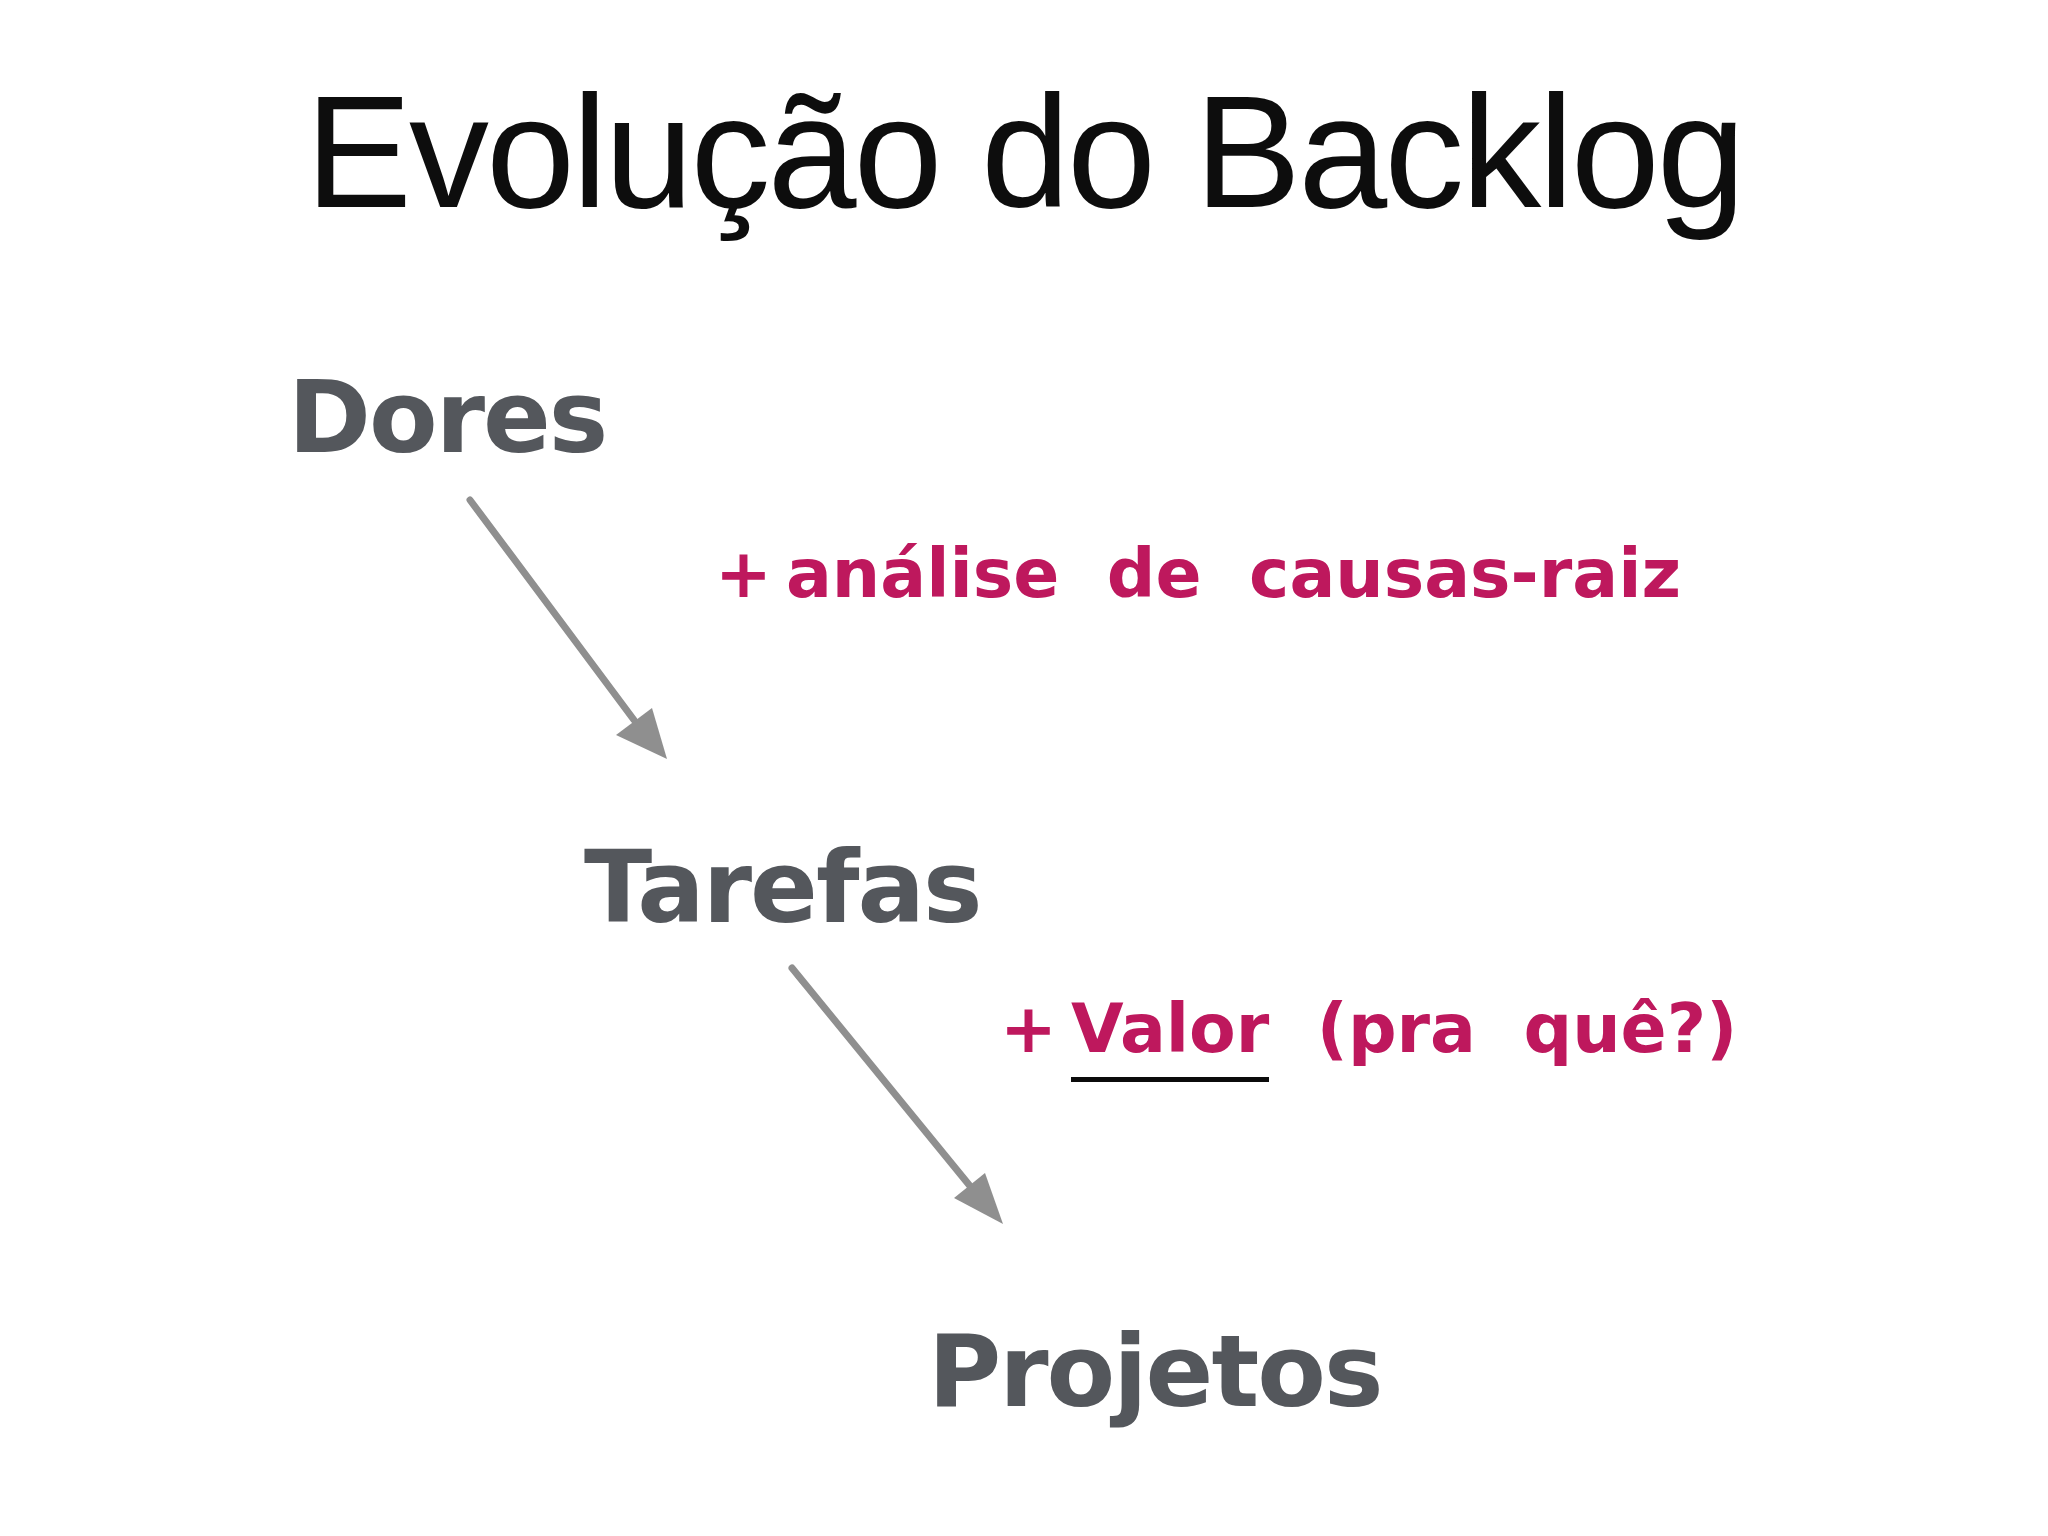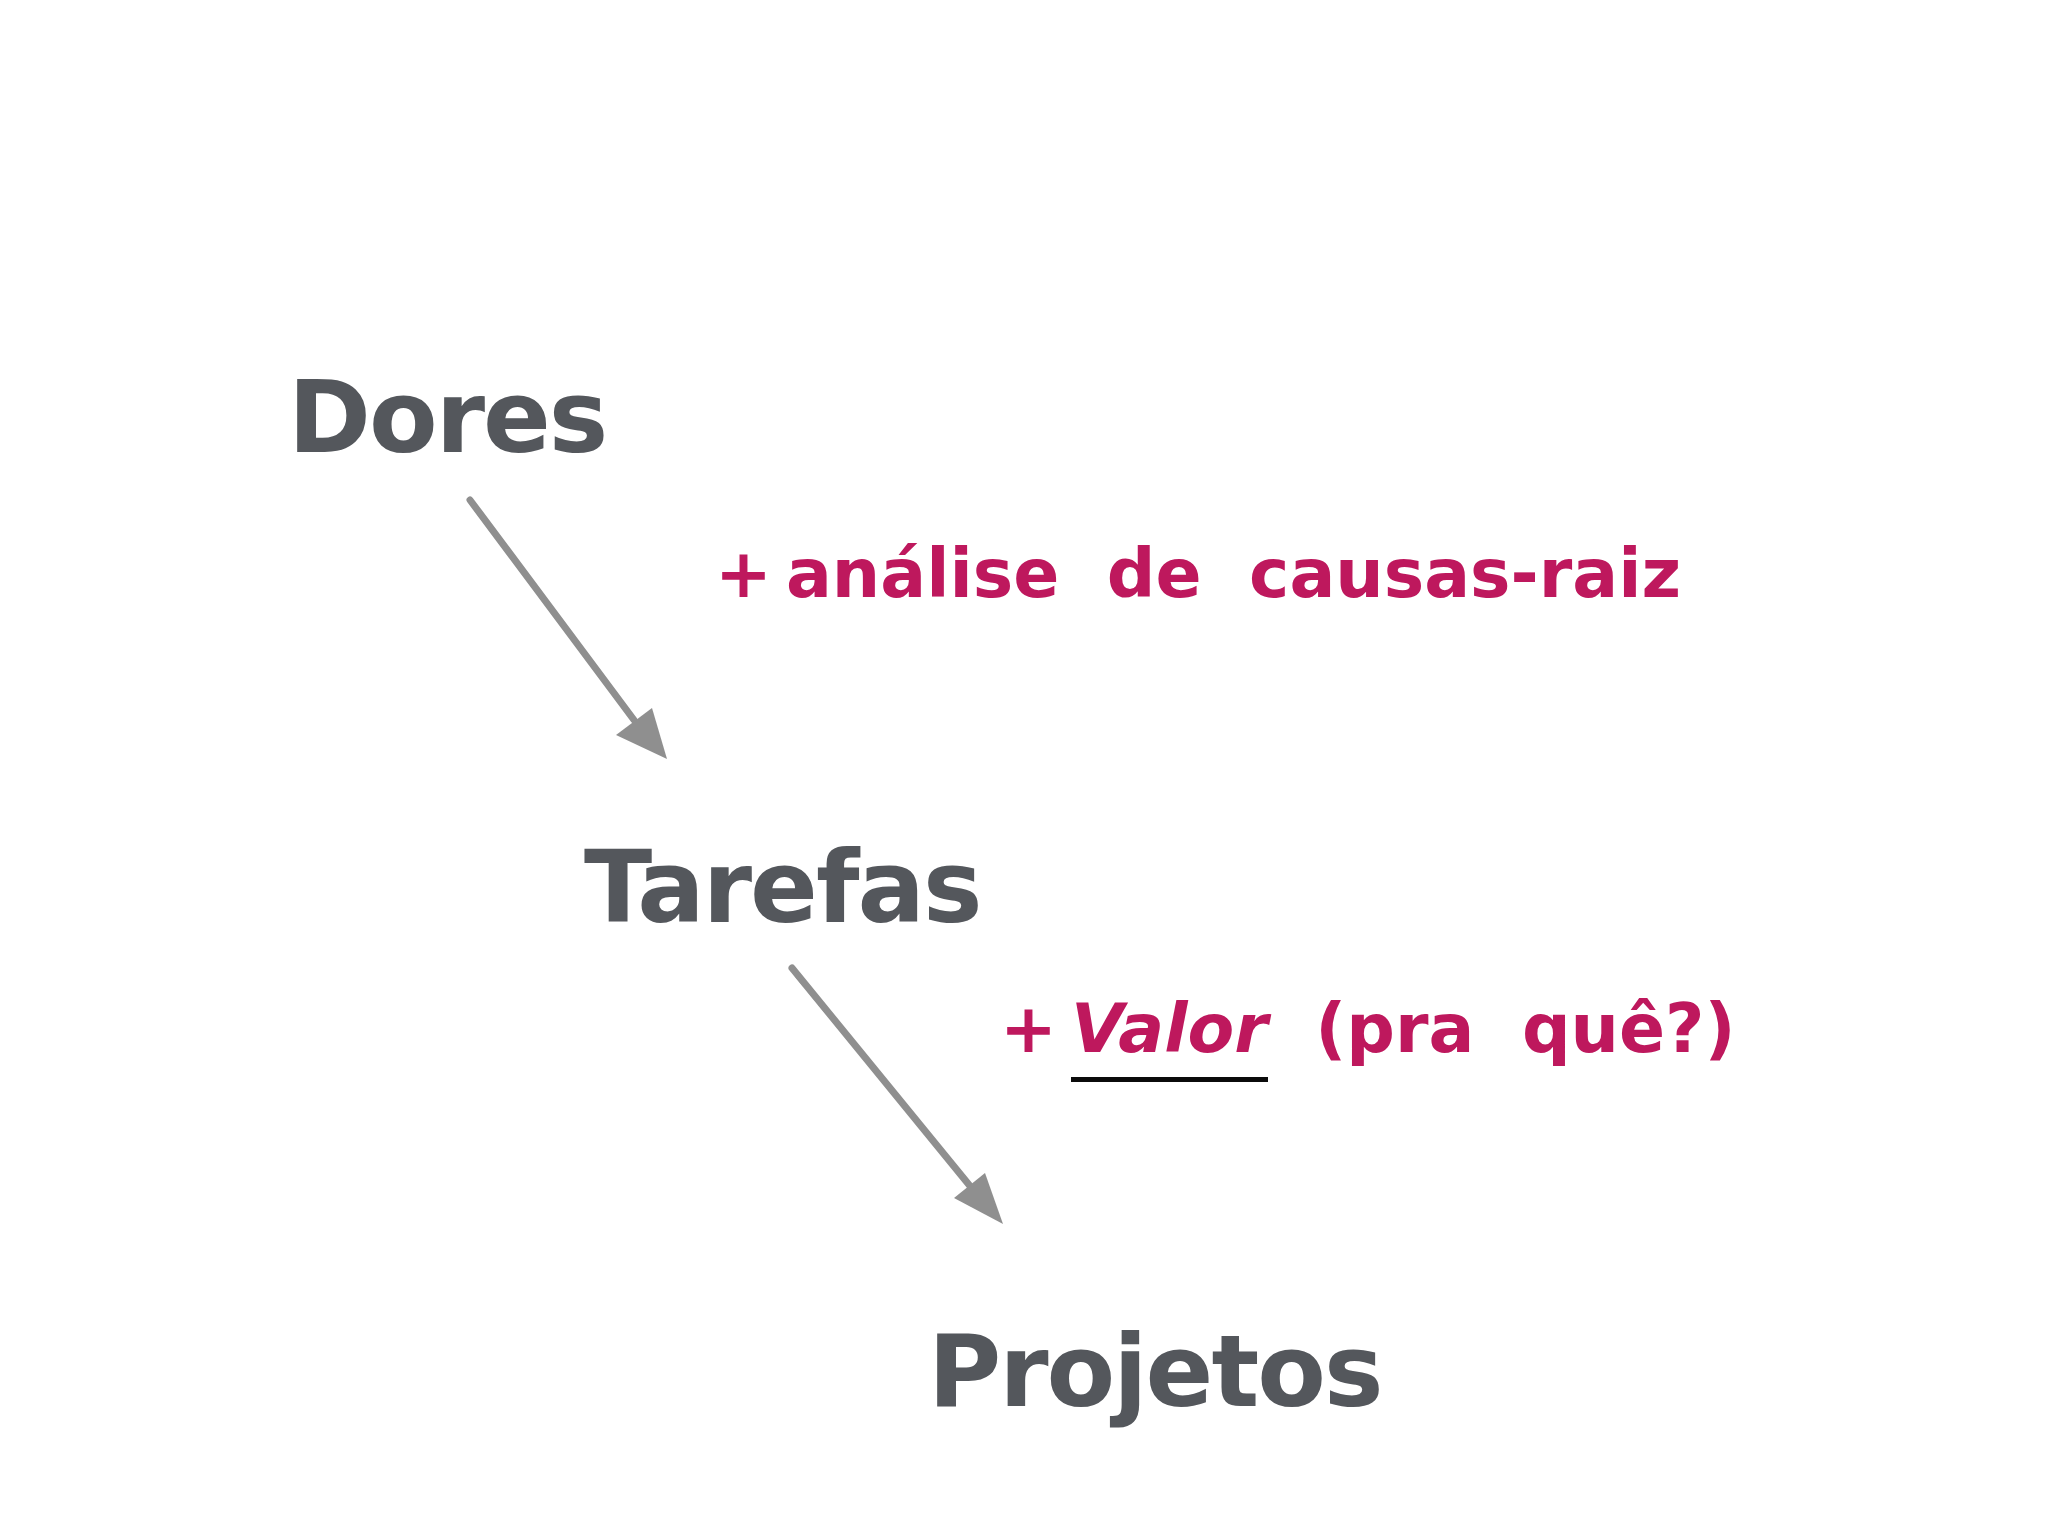--- a/index.html
+++ b/index.html
@@ -56,36 +56,36 @@
     white-space: nowrap;
     word-spacing: 0.35em;
     line-height: 1.3;
   }
   .annotation-1 { left: 715px;  top: 530px; }
   .annotation-2 { left: 1000px; top: 985px; }
   .annotation .plus { margin-right: 14px; }
   .annotation .underlined {
     border-bottom: 5px solid #0b0b0b;
     padding-bottom: 9px;
-    font-style: italic;
   }
 
   
   .arrow {
     position: absolute;
     overflow: visible;
   }
   .arrow-1 { left: 438px; top: 478px; }
   .arrow-2 { left: 762px; top: 945px; }
 </style>
 </head>
 <body>
 
 <div class="slide">
 
+  <div class="slide-title">Evolução do Backlog</div>
 
   <div class="node-label node-dores">Dores</div>
 
   <svg class="arrow arrow-1" width="260" height="300" viewBox="0 0 260 300">
     <line x1="32" y1="22" x2="196" y2="242" stroke="#8f8f8f" stroke-width="7" stroke-linecap="round"></line>
     <line x1="37" y1="31" x2="185" y2="229" stroke="#8f8f8f" stroke-width="3" stroke-linecap="round" stroke-dasharray="11 7" opacity="0.55"></line>
     <polygon points="229,281 178,257 214,230" fill="#8f8f8f"></polygon>
   </svg>
 
   <div class="annotation annotation-1">

